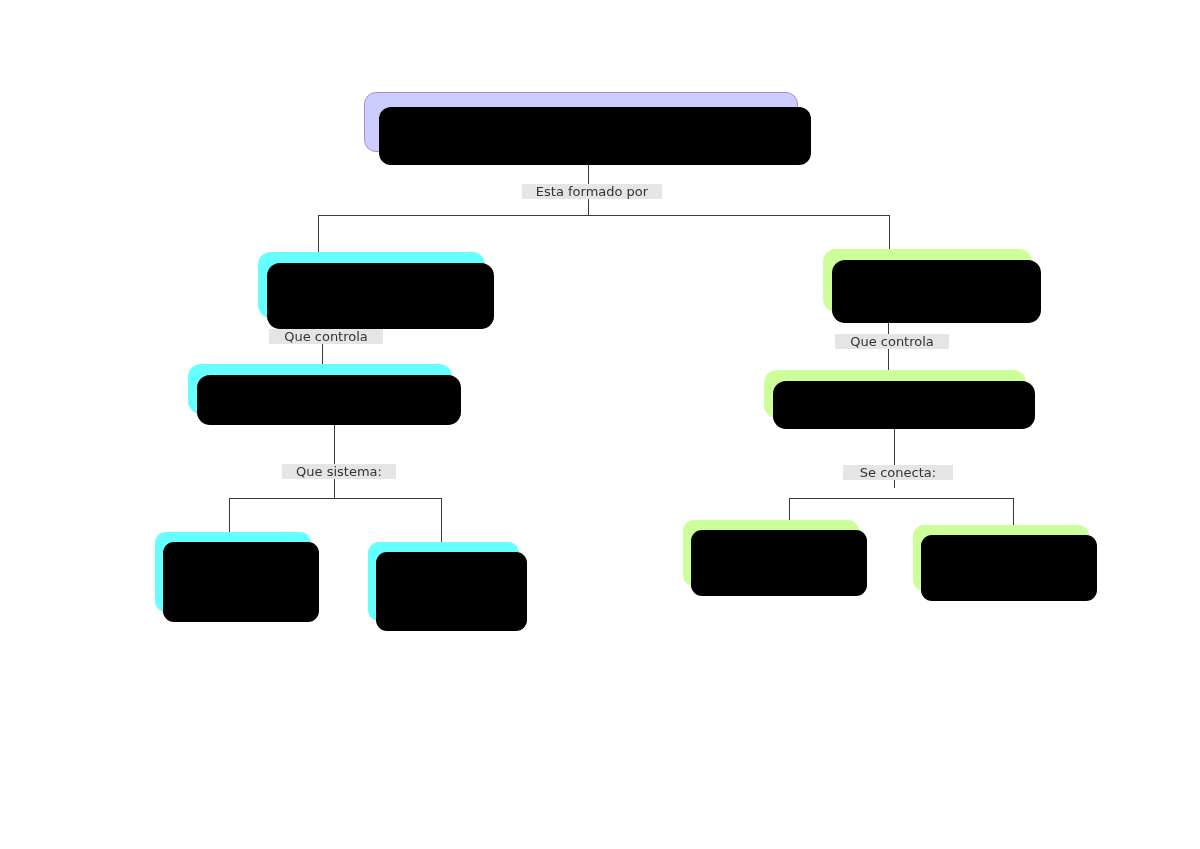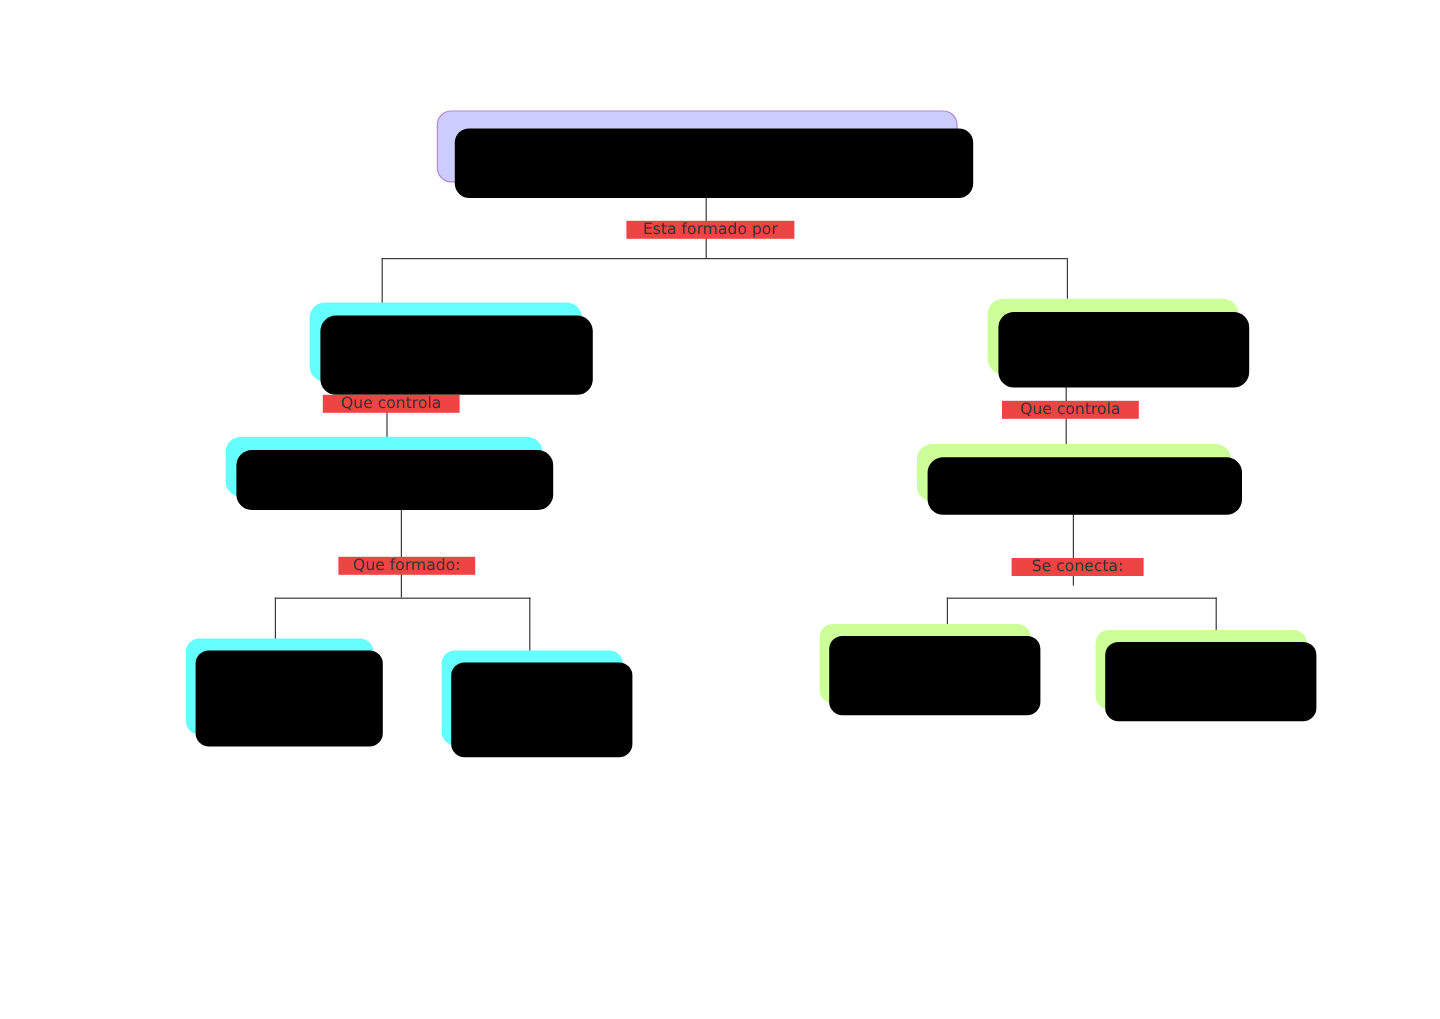--- a/index.html
+++ b/index.html
@@ -30,21 +30,21 @@
 
   
   .conn-label {
     position: absolute;
     z-index: 4;
     color: #333333;
     font-family: "DejaVu Sans", sans-serif;
     font-size: 13px;
     line-height: 15px;
     white-space: nowrap;
-    background: #ef4444;
+    background: #e5e5e5;
     padding: 0 4px;
     text-align: center;
   }
 
   
   .node {
     position: absolute;
     z-index: 3;
     box-sizing: border-box;
     display: flex;
@@ -148,21 +148,21 @@
   <div class="line h" style="left:789px; top:498px; width:225px;"></div>
   <div class="line v" style="left:789px; top:498px; height:23px;"></div>
   <div class="line v" style="left:1013px; top:498px; height:28px;"></div>
 
   <div class="conn-label" style="left:522px; top:184px; width:132px;">Esta formado por</div>
 
   <div class="conn-label" style="left:269px; top:329px; width:106px;">Que controla</div>
 
   <div class="conn-label" style="left:835px; top:334px; width:106px;">Que controla</div>
 
-  <div class="conn-label" style="left:282px; top:464px; width:106px;">Que formado:</div>
+  <div class="conn-label" style="left:282px; top:464px; width:106px;">Que sistema:</div>
 
   <div class="conn-label" style="left:843px; top:465px; width:102px;">Se conecta:</div>
 
   <div class="node title" style="left:364px; top:92px; width:434px; height:60px;">
     <span class="txt">Sistema Nervioso Periférico</span>
   </div>
 
   <div class="node cyan bold" style="left:214px; top:252px; width:227px; height:66px;">
     <span class="txt">El sistema nervioso
 somático</span>

